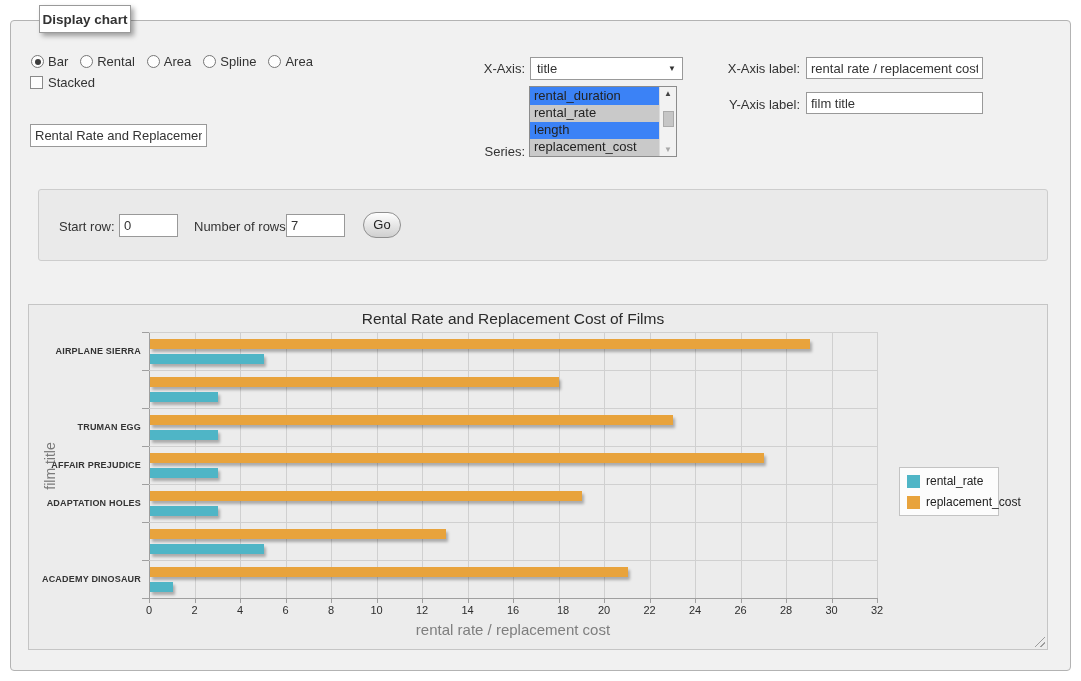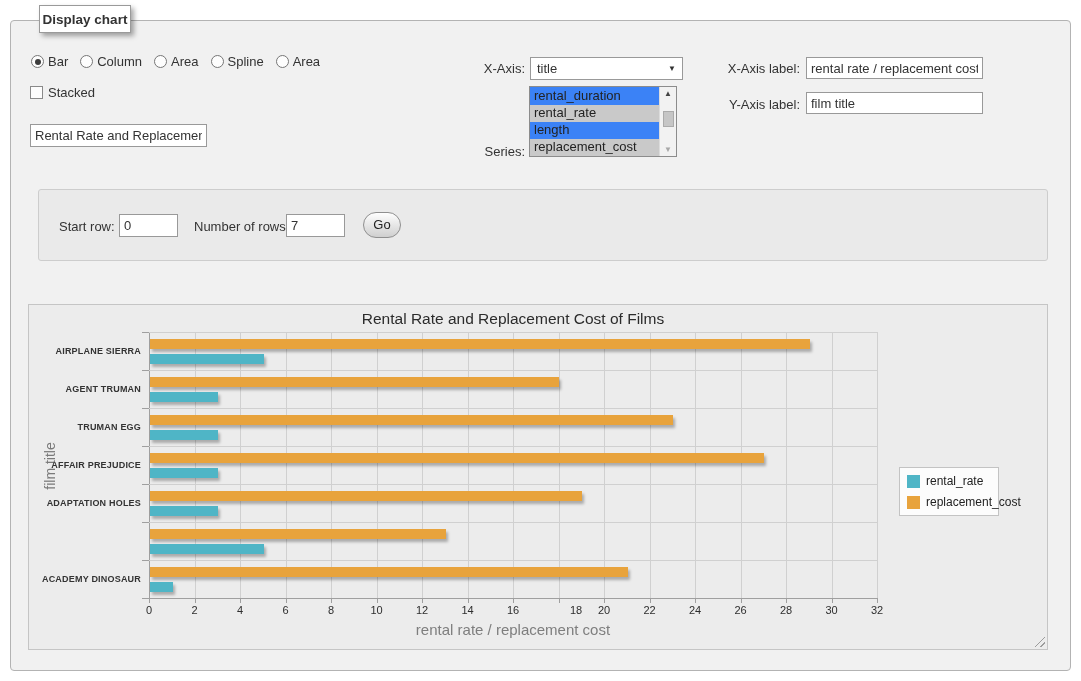--- a/index.html
+++ b/index.html
@@ -20,21 +20,21 @@
   .tb { position:absolute; border:1px solid #999; background:#fff; font-size:13px;
     color:#333; padding:0 4px; font-family:inherit; outline:none; }
   .radio-group { position:absolute; left:21px; top:34px; display:flex; align-items:center; }
   .radio-item { display:flex; align-items:center; margin-right:12px; }
   .radio { display:inline-block; width:13px; height:13px; border:1px solid #767676;
     border-radius:50%; background:#fdfdfd; margin-right:4px; position:relative; }
   .radio.checked::after { content:""; position:absolute; left:2.5px; top:2.5px;
     width:6px; height:6px; border-radius:50%; background:#3c3c3c; }
   .checkbox { display:inline-block; width:13px; height:13px; border:1px solid #8a8a8a;
     background:#fdfdfd; margin-right:5px; }
-  .stacked-row { position:absolute; left:20px; top:65px; display:flex; align-items:center; }
+  .stacked-row { position:absolute; left:20px; top:55px; display:flex; align-items:center; }
   .selectbox { position:absolute; display:flex; align-items:center;
     justify-content:space-between; padding:8px 6px; border:1px solid #999; background:#fff;
     font-size:13px; color:#333; }
   .dd-arrow { font-size:8px; color:#333; }
   .label-right { position:absolute; text-align:right; }
   .series-list { position:absolute; border:1px solid #8c8c8c; background:#3b82f6; display:flex; }
   .series-opts { flex:1; overflow:hidden; padding-top:1px; }
   .opt { height:17px; line-height:16px; padding-left:4px; font-size:13px; color:#222;
     white-space:nowrap; }
   .opt.sel { background:#c9c9c9; }
@@ -91,21 +91,21 @@
 
 <div class="frame" style="border:none;background:transparent;">
 
   <div class="radio-group">
       <span class="radio-item">
         <span class="radio checked"></span>
         <span class="ctl-label">Bar</span>
       </span>
       <span class="radio-item">
         <span class="radio"></span>
-        <span class="ctl-label">Column</span>
+        <span class="ctl-label">Rental</span>
       </span>
       <span class="radio-item">
         <span class="radio"></span>
         <span class="ctl-label">Area</span>
       </span>
       <span class="radio-item">
         <span class="radio"></span>
         <span class="ctl-label">Spline</span>
       </span>
       <span class="radio-item">
@@ -192,21 +192,20 @@
         <div class="tickmark" style="left: 637px; top: 266px; width: 1px; height: 5px;"></div>
         <div class="vgrid" style="left: 682.5px;"></div>
         <div class="tickmark" style="left: 682.5px; top: 266px; width: 1px; height: 5px;"></div>
         <div class="vgrid" style="left: 728px;"></div>
         <div class="tickmark" style="left: 728px; top: 266px; width: 1px; height: 5px;"></div>
         <div class="hgrid" style="top: 0px;"></div>
         <div class="tickmark" style="left: -7px; top: 0px; width: 7px; height: 1px;"></div>
         <div class="cat-label" style="top: 0px;">AIRPLANE SIERRA</div>
         <div class="hgrid" style="top: 38px;"></div>
         <div class="tickmark" style="left: -7px; top: 38px; width: 7px; height: 1px;"></div>
-        <div class="cat-label" style="top: 38px;">AGENT TRUMAN</div>
         <div class="hgrid" style="top: 76px;"></div>
         <div class="tickmark" style="left: -7px; top: 76px; width: 7px; height: 1px;"></div>
         <div class="cat-label" style="top: 76px;">TRUMAN EGG</div>
         <div class="hgrid" style="top: 114px;"></div>
         <div class="tickmark" style="left: -7px; top: 114px; width: 7px; height: 1px;"></div>
         <div class="cat-label" style="top: 114px;">AFFAIR PREJUDICE</div>
         <div class="hgrid" style="top: 152px;"></div>
         <div class="tickmark" style="left: -7px; top: 152px; width: 7px; height: 1px;"></div>
         <div class="cat-label" style="top: 152px;">ADAPTATION HOLES</div>
         <div class="hgrid" style="top: 190px;"></div>
@@ -245,21 +244,21 @@
     <div class="resize-handle"></div>
   <div class="xtick-label" style="left: 100px;">0</div>
       <div class="xtick-label" style="left: 145.5px;">2</div>
       <div class="xtick-label" style="left: 191px;">4</div>
       <div class="xtick-label" style="left: 236.5px;">6</div>
       <div class="xtick-label" style="left: 282px;">8</div>
       <div class="xtick-label" style="left: 327.5px;">10</div>
       <div class="xtick-label" style="left: 373px;">12</div>
       <div class="xtick-label" style="left: 418.5px;">14</div>
       <div class="xtick-label" style="left: 464px;">16</div>
-      <div class="xtick-label" style="left: 527px;">18</div>
+      <div class="xtick-label" style="left: 514px;">18</div>
       <div class="xtick-label" style="left: 555px;">20</div>
       <div class="xtick-label" style="left: 600.5px;">22</div>
       <div class="xtick-label" style="left: 646px;">24</div>
       <div class="xtick-label" style="left: 691.5px;">26</div>
       <div class="xtick-label" style="left: 737px;">28</div>
       <div class="xtick-label" style="left: 782.5px;">30</div>
       <div class="xtick-label" style="left: 828px;">32</div>
     </div>
 </div>
 

